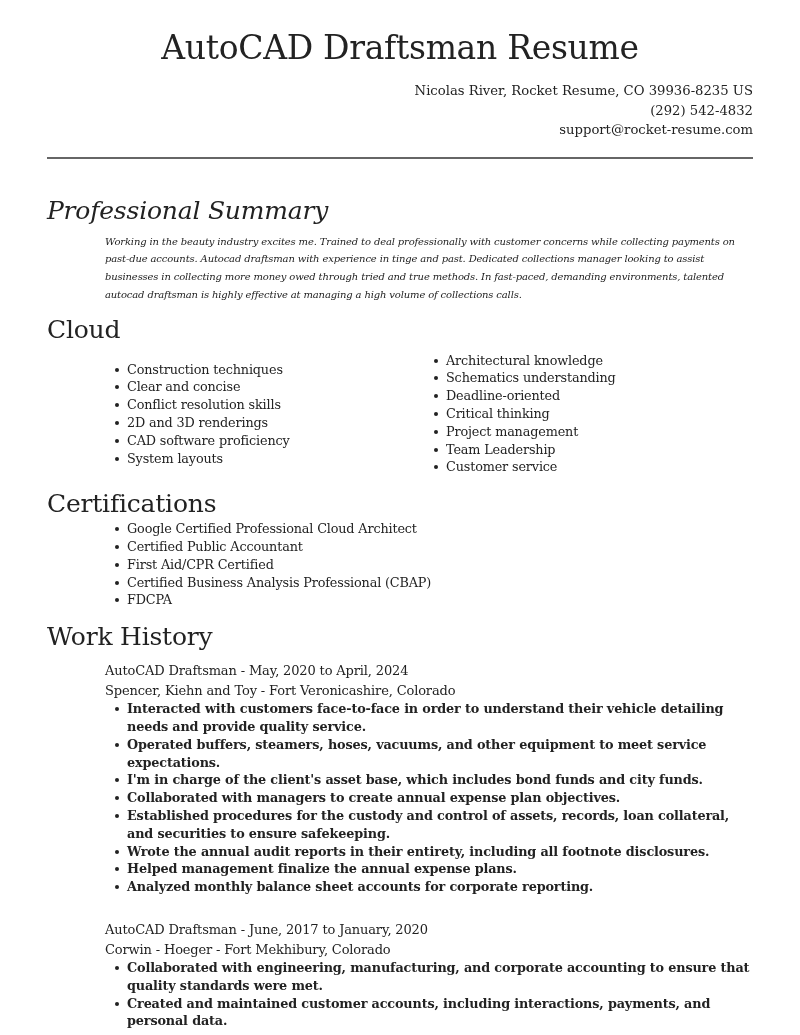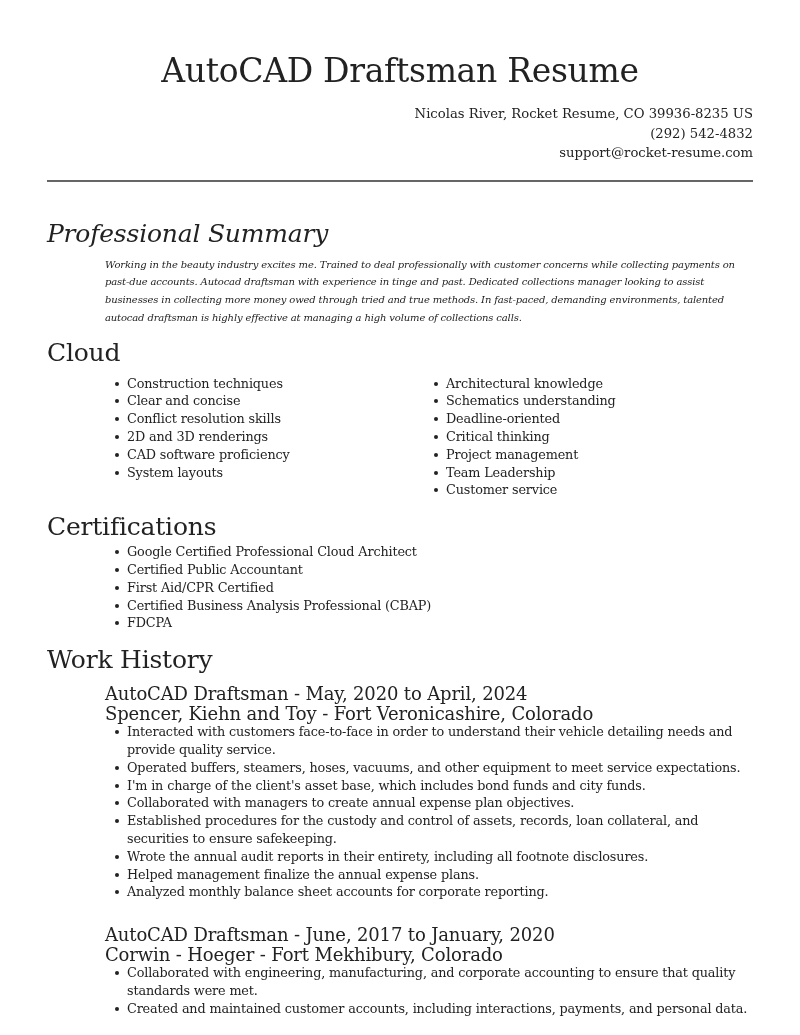--- a/index.html
+++ b/index.html
@@ -10,21 +10,21 @@
     font-family: "DejaVu Serif", "Liberation Serif", serif;
     color: #222222;
     position: relative;
   }
   .page { padding: 0 47px 0 47px; }
   .title {
     text-align: center;
     font-size: 33px;
     font-weight: normal;
     margin: 0;
-    padding-top: 51px;
+    padding-top: 28px;
     line-height: 40px;
     letter-spacing: -0.3px;
   }
   .contact {
     text-align: right;
     font-size: 13.2px;
     line-height: 19.5px;
     margin-top: 13px;
   }
   .contact div { margin: 0; }
@@ -45,20 +45,21 @@
   .summary {
     font-size: 10px;
     line-height: 17.8px;
     margin: 6px 0 0 58px;
     letter-spacing: -0.15px;
   }
   .sec-skills { margin-top: 10px; }
   .skills-grid {
     display: flex;
     margin: 6px 0 0 0;
+    align-items: center;
   }
   ul.bullets {
     margin: 0;
     padding: 0;
     list-style: none;
   }
   ul.bullets li {
     position: relative;
     padding-left: 80px;
     font-size: 12.8px;
@@ -75,26 +76,26 @@
     border-radius: 50%;
     background: #222222;
   }
   .skills-col { width: 319px; }
   .sec-certs { margin-top: 12px; }
   .certs { margin-top: 6px; }
   .sec-work { margin-top: 12px; }
   .job { margin-top: 8px; }
   .job + .job { margin-top: 24px; }
   .job-line {
-    font-size: 18px;
+    font-size: 13px;
     line-height: 19.5px;
     margin-left: 58px;
     letter-spacing: -0.15px;
   }
-  .job-bullets { margin-top: 9px; }
+  .job-bullets { margin-top: 9px; font-weight: bold; }
   .sep { color: #222; }
 </style>
 </head>
 <body>
 
 <div class="page">
 
   <h1 class="title">AutoCAD Draftsman Resume</h1>
 
   <div class="contact">

